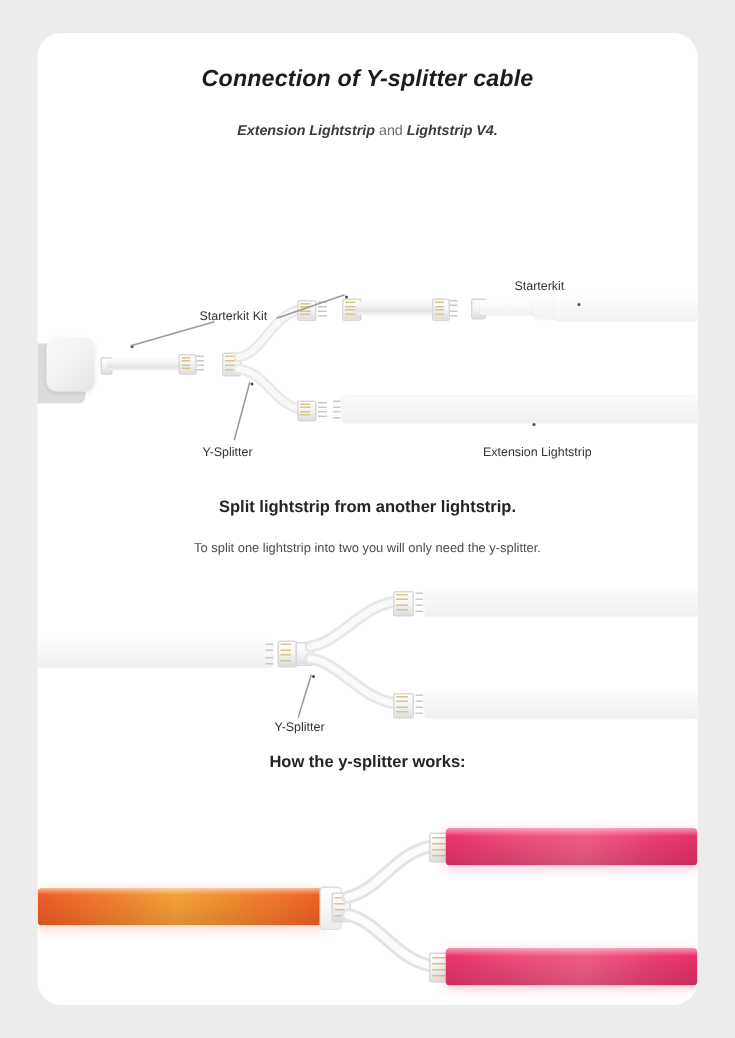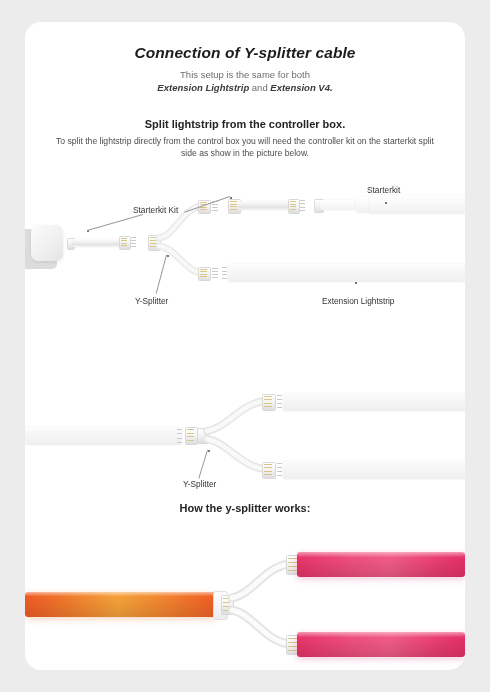--- a/index.html
+++ b/index.html
@@ -112,29 +112,24 @@
   }
 </style>
 </head>
 <body>
 
 <div class="page">
   <div class="card">
 
     <div class="title">Connection of Y-splitter cable</div>
     <div class="subtitle">
-      <span>This setup is the same for both</span><br>
-      <span class="em">Extension Lightstrip</span><span> and </span><span class="em">Extension V4.</span>
-    </div>
-
-    <div class="sec-head" style="top:96px">Split lightstrip from the controller box.</div>
-    <div class="sec-body" style="top:114px">
-      <span>To split the lightstrip directly from the control box you will need the controller kit</span>
-      <span>on the starterkit split side as show in the picture below.</span>
-    </div>
+      <br>
+      <span class="em">Extension Lightstrip</span><span> and </span><span class="em">Lightstrip V4.</span>
+    </div>
+
 
     <div class="diagram" style="top:150px;height:145px">
 
       <div class="ctrlbox-shadow" style="left:-6px;top:57px;width:38px;height:40px"></div>
       <div class="ctrlbox" style="left:6px;top:53px;width:32px;height:36px"></div>
 
       <div class="conn" style="left:42px;top:66px;width:6px;height:10px"></div>
       <div class="ribbon" style="left:47px;top:67px;width:49px;height:8px"></div>
       <div class="conn" style="left:94px;top:64px;width:10px;height:12px"></div>
       <div class="pins gold" style="left:96px;top:66px;width:6px;height:8px">
@@ -231,27 +226,31 @@
       <div class="lbl" style="left:108px;top:33px">Starterkit Kit</div>
       <div class="dot" style="left:62px;top:58px"></div>
       <div class="leader" style="left:62px;top:58px;width:58px;transform:rotate(-16deg)"></div>
       <div class="dot" style="left:205px;top:25px"></div>
       <div class="leader" style="left:205px;top:25px;width:48px;transform:rotate(161deg)"></div>
 
       <div class="lbl" style="left:110px;top:124px">Y-Splitter</div>
       <div class="dot" style="left:142px;top:83px"></div>
       <div class="leader" style="left:142px;top:83px;width:40px;transform:rotate(105deg)"></div>
 
-      <div class="lbl" style="left:342px;top:13px">Starterkit</div>
+      <div class="lbl" style="left:318px;top:13px">Starterkit</div>
       <div class="dot" style="left:360px;top:30px"></div>
 
       <div class="lbl" style="left:297px;top:124px">Extension Lightstrip</div>
       <div class="dot" style="left:330px;top:110px"></div>
     </div>
 
+    <div class="sec-head" style="top:310px">Split lightstrip from another lightstrip.</div>
+    <div class="sec-body" style="top:338px">
+      <span>To split one lightstrip into two you will only need the y-splitter.</span>
+    </div>
 
     <div class="diagram" style="top:365px;height:110px">
 
       <div class="strip-ext" style="left:0px;top:40px;width:157px;height:18px"></div>
       <div class="pins" style="left:152px;top:42px;width:5px;height:14px">
           <i></i>
           <i></i>
           <i></i>
           <i></i>
         </div>

